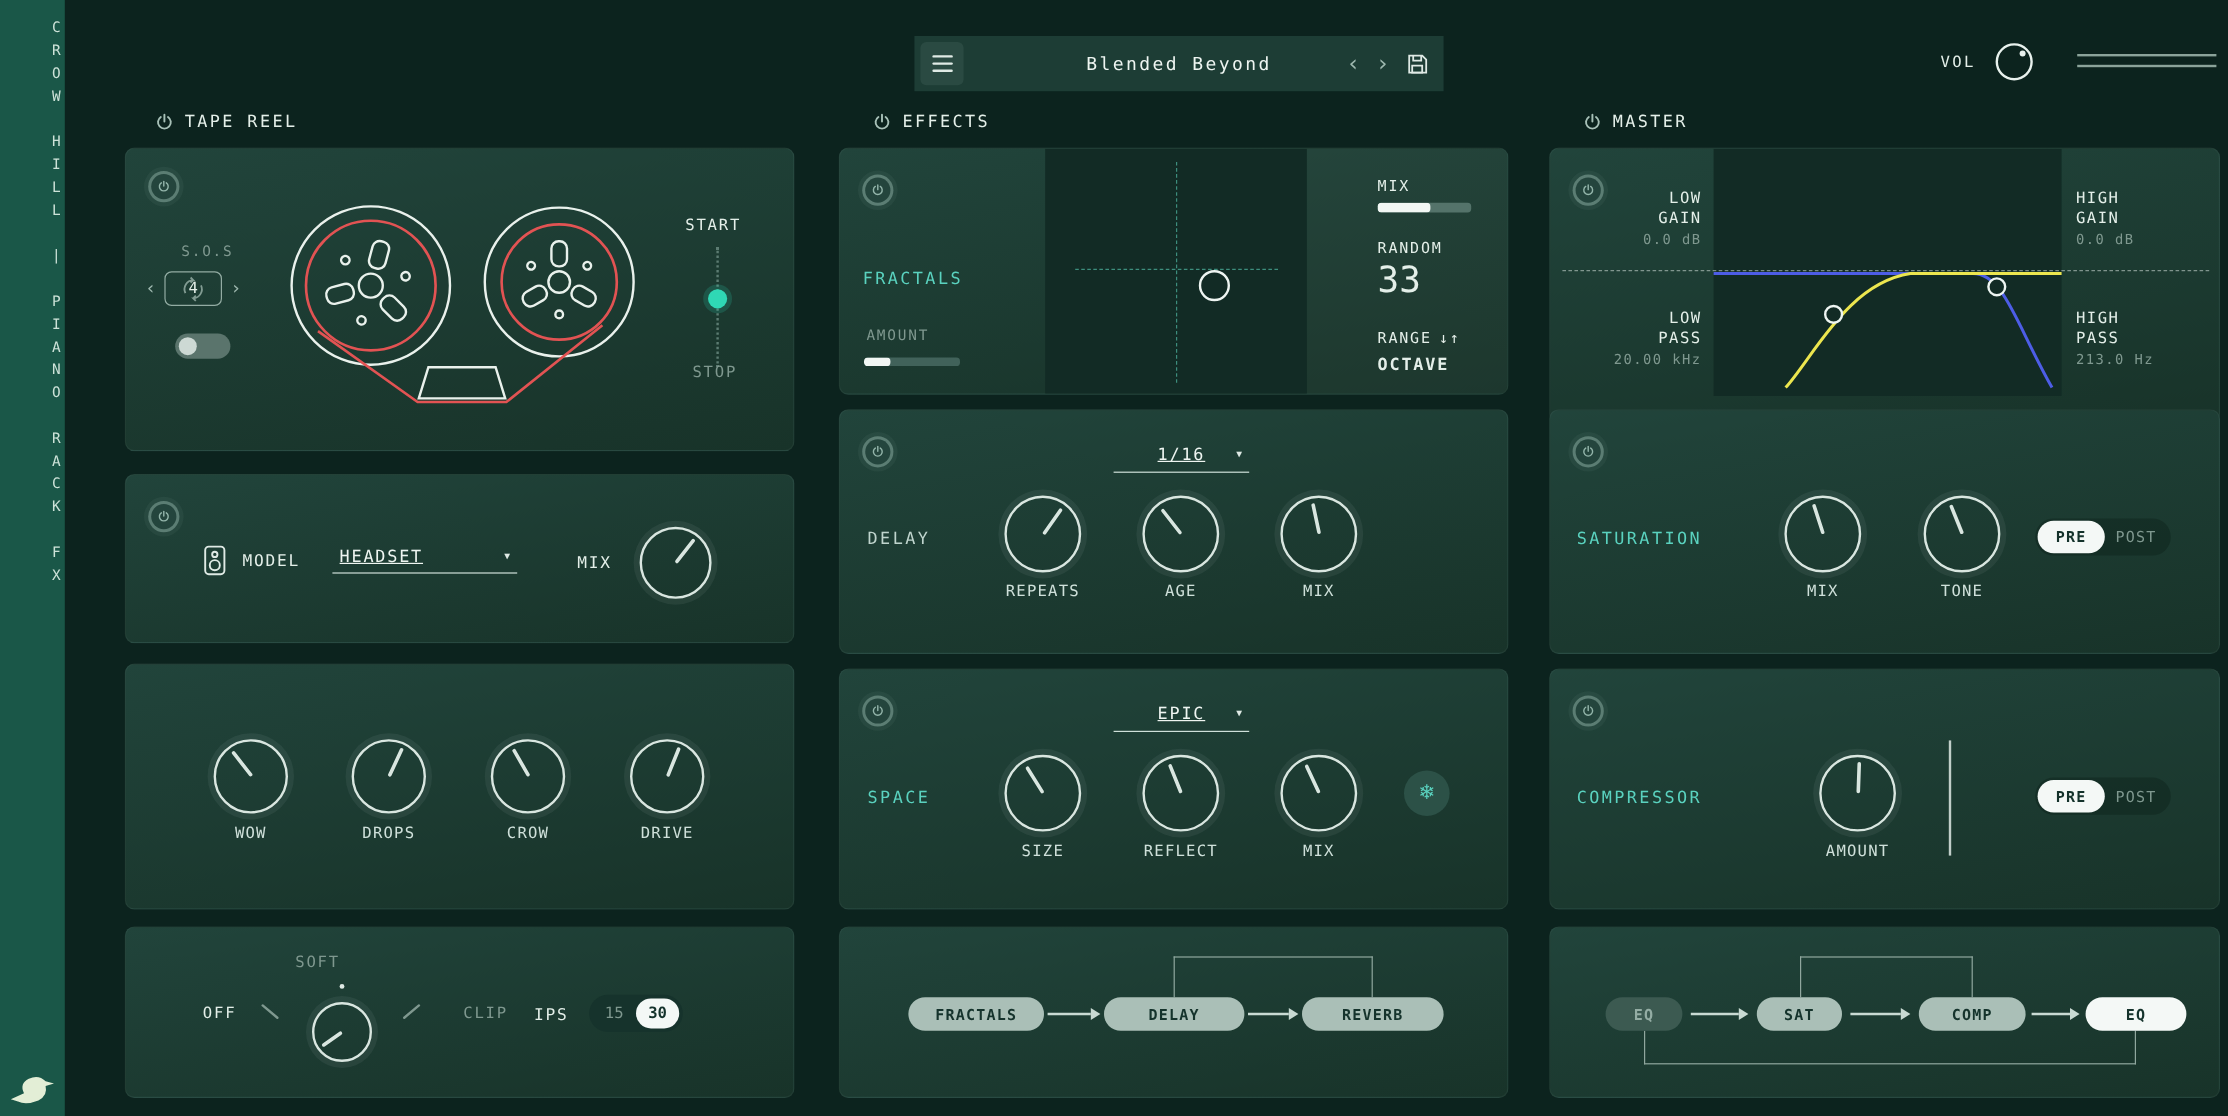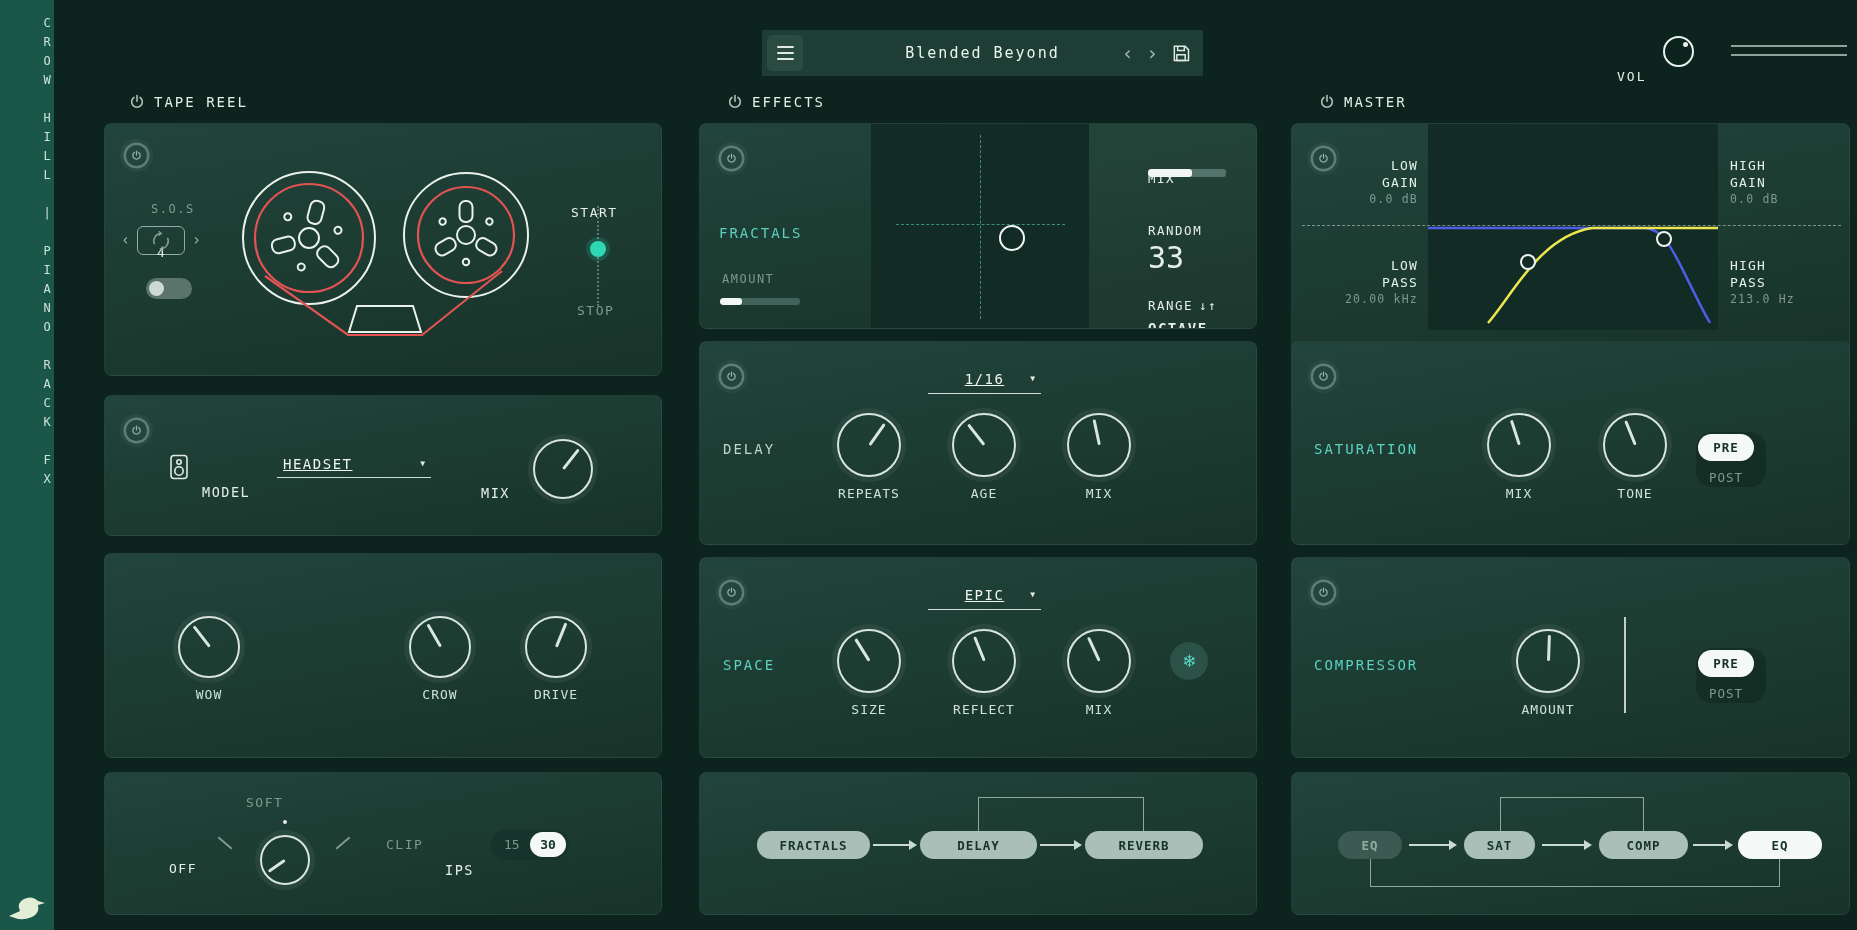--- a/index.html
+++ b/index.html
@@ -36,21 +36,21 @@
   .pwr svg{width:11px;height:11px;stroke:#93b5aa;stroke-width:2.6;fill:none;stroke-linecap:round;}
   
   .knob{position:relative;border-radius:50%;border:2.5px solid #d9e6e0;box-shadow:0 0 0 5px rgba(217,230,224,.07);}
   .knob .tick{
     position:absolute;left:50%;bottom:50%;width:2.5px;height:44%;margin-left:-1.25px;
     background:#d9e6e0;transform-origin:50% 100%;transform:rotate(var(--rot,0deg));border-radius:2px;
   }
   .kgroup{position:absolute;display:flex;flex-direction:column;align-items:center;gap:9px;}
   .klabel{font-size:13px;letter-spacing:1px;color:#cfe0da;}
   
-  .tgray{color:#7f988f;} .twhite{color:#e4efe9;margin-top:24px;} .tteal{color:#5ad2bf;}
+  .tgray{color:#7f988f;} .twhite{color:#e4efe9;} .tteal{color:#5ad2bf;}
   .seclbl{position:absolute;font-size:14px;letter-spacing:2px;}
   
   .slider{position:absolute;background:#41625a;border-radius:3px;overflow:hidden;}
   .slider .fill{height:100%;background:#f2f7f4;border-radius:3px;}
   
   .dropdown{position:absolute;border-bottom:1.5px solid #cfe0da;display:flex;align-items:center;justify-content:center;}
   .dropdown .dval{font-size:14px;color:#eef5f1;letter-spacing:1.5px;text-decoration:underline;}
   .dropdown .caret{position:absolute;right:6px;top:50%;transform:translateY(-60%);font-size:8px;color:#dfeae5;}
   
   .pill{
@@ -60,21 +60,21 @@
   }
   .pill.dim{background:#3c5a51;color:#94ada4;}
   .pill.bright{background:#f4f8f6;}
   .arrow{position:absolute;}
   .arrow line{stroke:#c9dad3;stroke-width:2;}
   .arrow path{fill:#c9dad3;}
   .bracket{position:absolute;border:1.5px solid #90a79e;}
   .bracket.up{border-bottom:none;}
   .bracket.down{border-top:none;}
   
-  .prepost{position:absolute;display:flex;align-items:center;gap:9px;background:rgba(8,22,18,.30);border-radius:16px;padding:2px 12px 2px 2px;flex-direction:column;}
+  .prepost{position:absolute;display:flex;align-items:center;gap:9px;background:rgba(8,22,18,.30);border-radius:16px;padding:2px 12px 2px 2px;}
   .chip{width:56px;height:27px;border-radius:14px;background:#f4f8f6;color:#14322b;font-weight:bold;font-size:12.5px;display:flex;align-items:center;justify-content:center;letter-spacing:1px;}
   .postlbl{color:#7f988f;font-size:12.5px;letter-spacing:1px;}
   
   #presetbar{position:absolute;left:762px;top:30px;width:441px;height:46px;background:#1d3d35;border-radius:0;}
   .hamb{position:absolute;left:5px;top:5px;width:36px;height:36px;background:#2a4a42;border-radius:5px;display:flex;flex-direction:column;align-items:center;justify-content:center;gap:4px;}
   .hamb i{display:block;width:17px;height:2px;background:#dfeae5;border-radius:1px;}
   .ptitle{position:absolute;left:0;right:0;top:0;bottom:0;display:flex;align-items:center;justify-content:center;font-size:15px;letter-spacing:2px;color:#eef5f1;}
   .pnav{position:absolute;right:12px;top:0;height:100%;display:flex;align-items:center;gap:13px;}
   .chev{font-size:19px;color:#9eb8af;line-height:1;}
   
@@ -236,20 +236,26 @@
       </div>
   </section>
 
   <section class="panel" style="left:104px;top:553px;width:558px;height:205px;">
     <div class="kgroup" style="left:54px;top:62px;width:100px;">
       <div class="knob" style="width:62px;height:62px;--rot:-38deg;">
           <i class="tick"></i>
         </div>
       <span class="klabel">WOW</span>
     </div>
+    <div class="kgroup" style="left:169px;top:62px;width:100px;">
+      <div class="knob" style="width:62px;height:62px;--rot:25deg;">
+          <i class="tick"></i>
+        </div>
+      <span class="klabel">DROPS</span>
+    </div>
     <div class="kgroup" style="left:285px;top:62px;width:100px;">
       <div class="knob" style="width:62px;height:62px;--rot:-30deg;">
           <i class="tick"></i>
         </div>
       <span class="klabel">CROW</span>
     </div>
     <div class="kgroup" style="left:401px;top:62px;width:100px;">
       <div class="knob" style="width:62px;height:62px;--rot:22deg;">
           <i class="tick"></i>
         </div>

